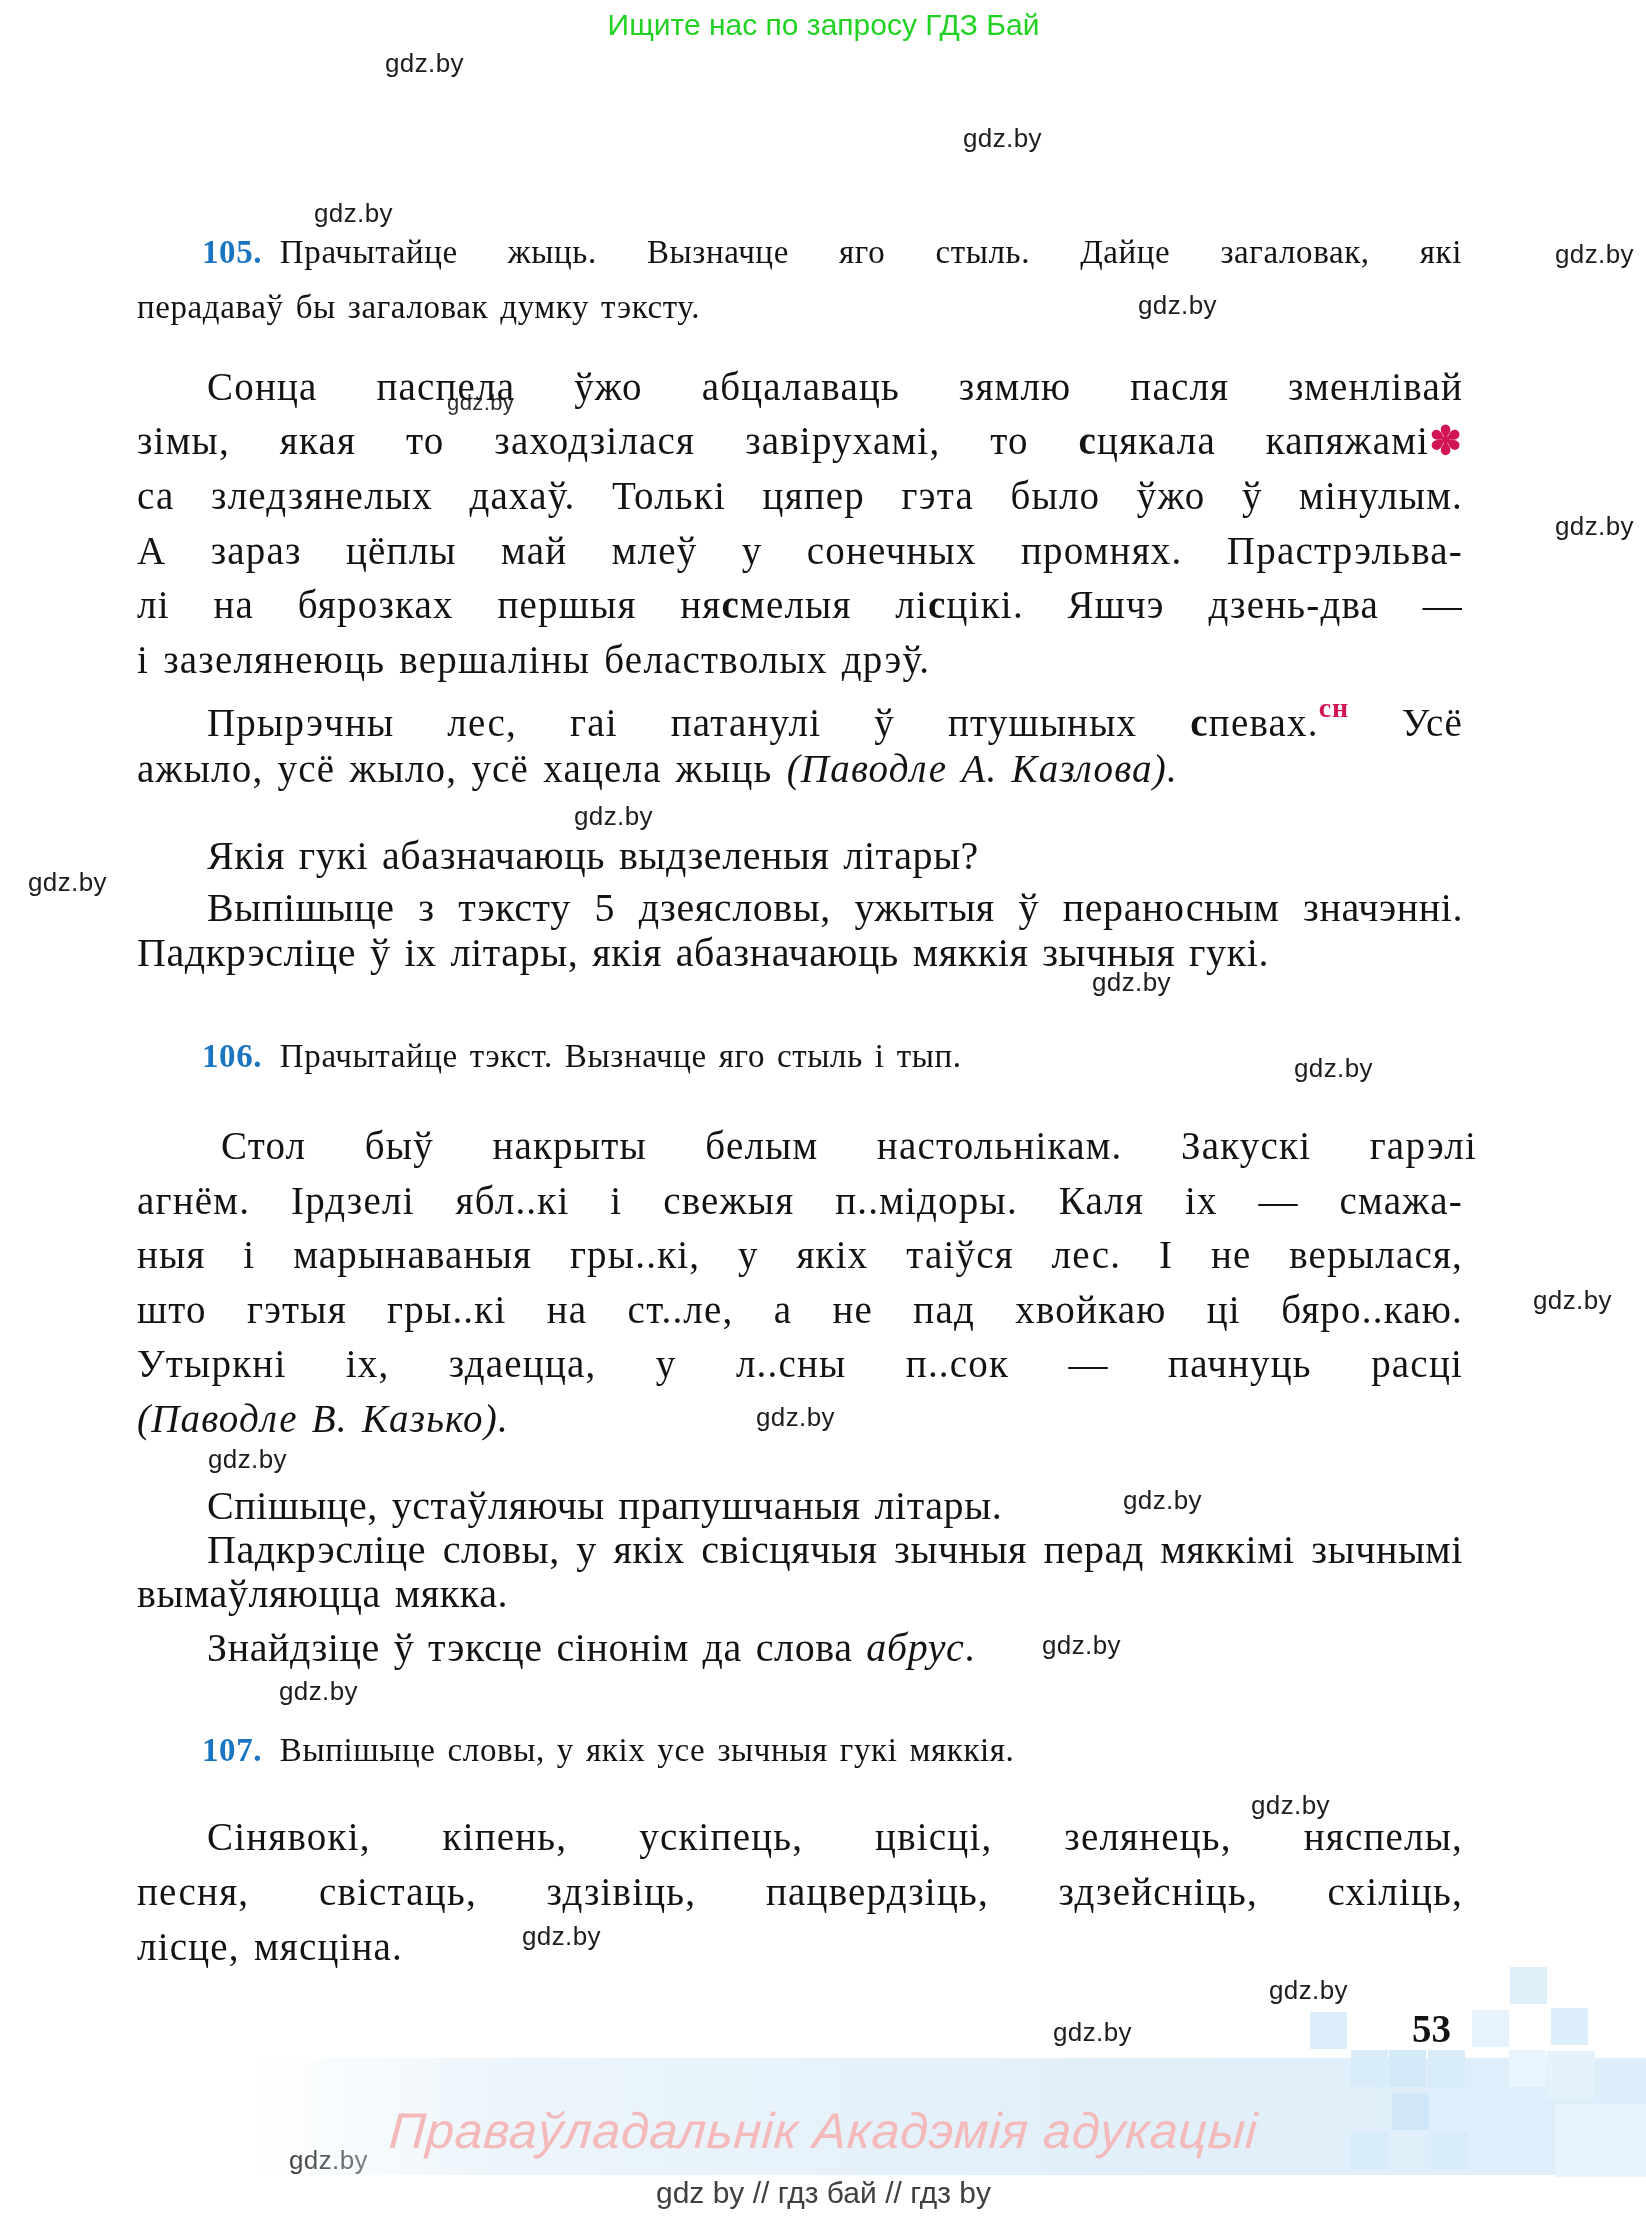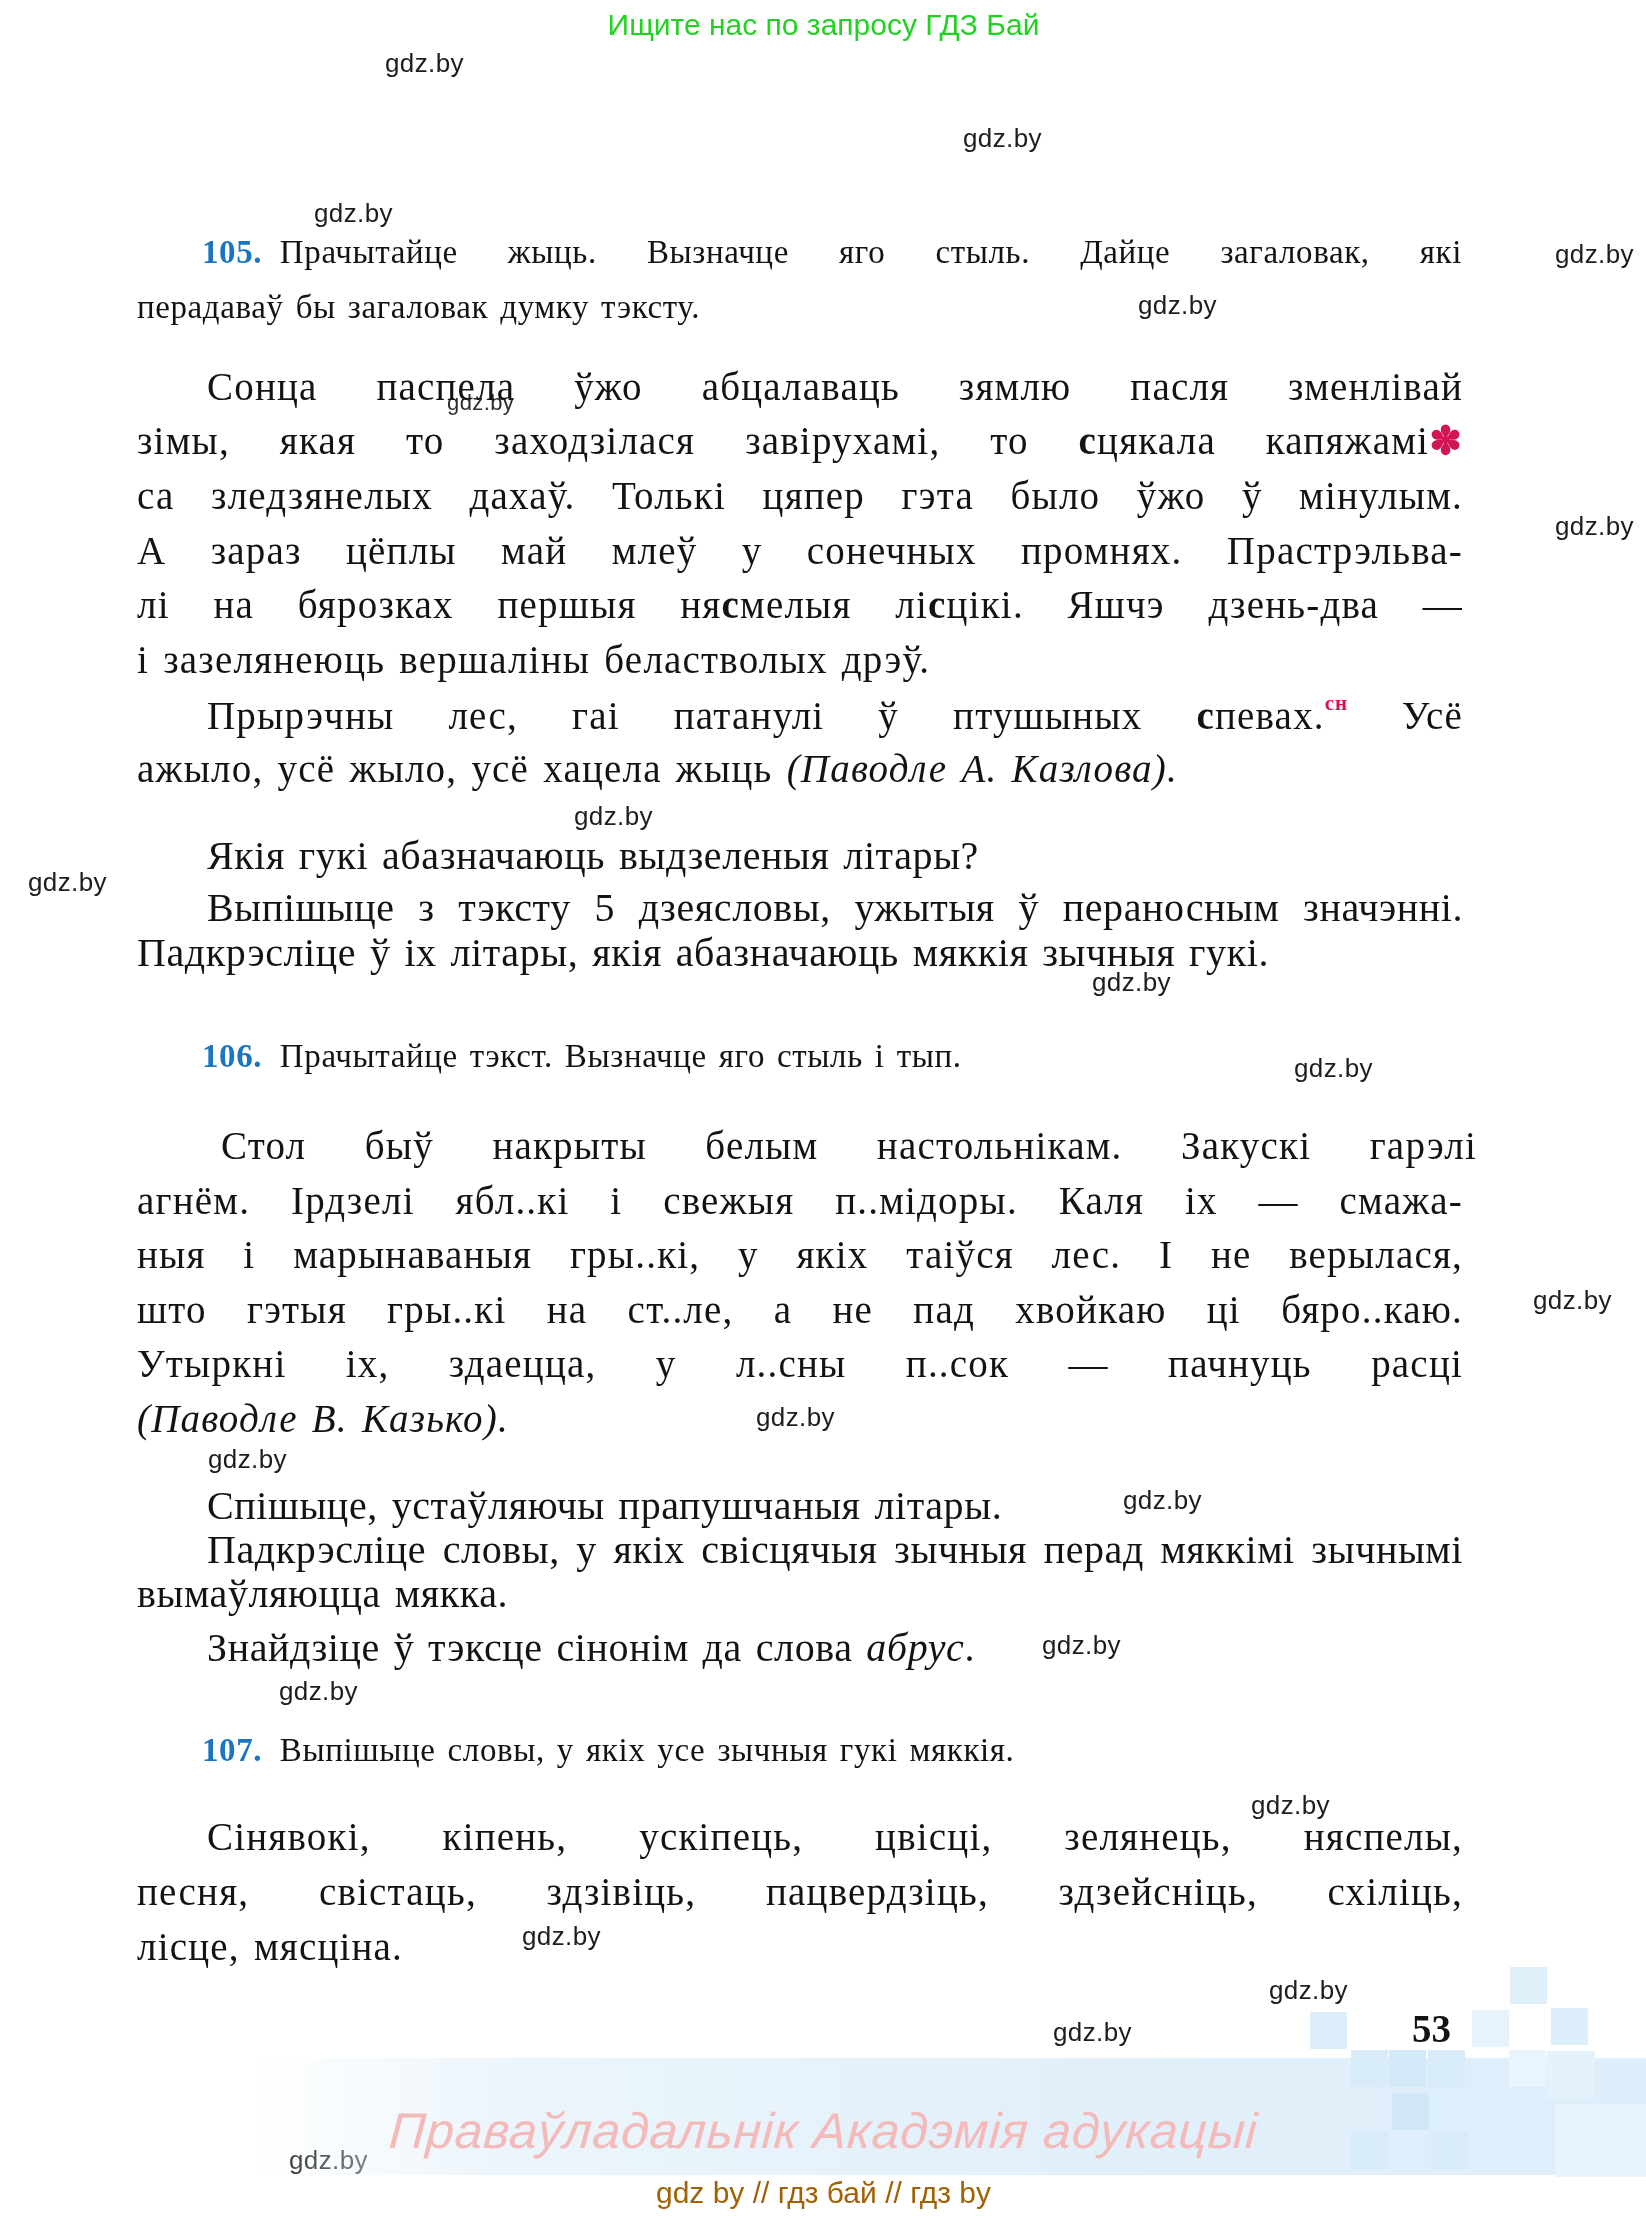--- a/index.html
+++ b/index.html
@@ -10,38 +10,38 @@
   
   .ln{position:absolute;font-size:39px;line-height:1.25;letter-spacing:1.2px;
       word-spacing:3.2px;white-space:nowrap;color:#131313;}
   .j{white-space:normal;text-align:justify;text-align-last:justify;}
   .instr{font-size:33px;letter-spacing:0.6px;}
   .task{font-size:40px;letter-spacing:0.6px;}
   .num{color:#1a75c2;font-weight:700;padding-right:17.7px;}
   .b{font-weight:700;}
   .i{font-style:italic;}
   .mark{color:#d11556;font-weight:700;}
-  .sup{color:#d11556;font-weight:700;font-size:21px;vertical-align:19.3px;letter-spacing:0.8px;}
+  .sup{color:#d11556;font-weight:700;font-size:28px;vertical-align:19.3px;letter-spacing:0.8px;}
   
   .wm{position:absolute;font-family:"Liberation Sans",sans-serif;font-size:26px;
       color:#1d1d1d;letter-spacing:0.4px;}
   .wm.small{font-size:22px;color:#2e2e2e;}
   
   .banner{position:absolute;top:8px;left:0;width:100%;text-align:center;
       font-family:"Liberation Sans",sans-serif;font-size:30px;color:#22d222;}
   
   .pagenum{position:absolute;top:2006px;left:1412px;font-size:39px;font-weight:700;}
   
   .band{position:absolute;top:2058px;left:250px;width:1397px;height:117px;
       background:linear-gradient(90deg, rgba(235,245,252,0) 0%, #ecf5fb 18%, #e3f0fa 55%, #ddeefa 100%);}
   .footer-pink{position:absolute;top:2102px;left:243px;width:1161px;text-align:center;
       font-family:"Liberation Sans",sans-serif;font-style:italic;font-size:50px;
       color:#f4b9b9;letter-spacing:0.8px;transform:skewX(-4deg);}
   .links{position:absolute;top:2176px;left:0;width:1647px;text-align:center;
-      font-family:"Liberation Sans",sans-serif;font-size:30px;color:#a16207;}
+      font-family:"Liberation Sans",sans-serif;font-size:30px;color:#404040;}
   
   .sq{position:absolute;}
 </style>
 </head>
 <body>
 
 <div class="banner">Ищите нас по запросу ГДЗ Бай</div>
 
 <span class="wm" style="left:385px;top:48px">gdz.by</span>
 <span class="wm" style="left:963px;top:123px">gdz.by</span>

